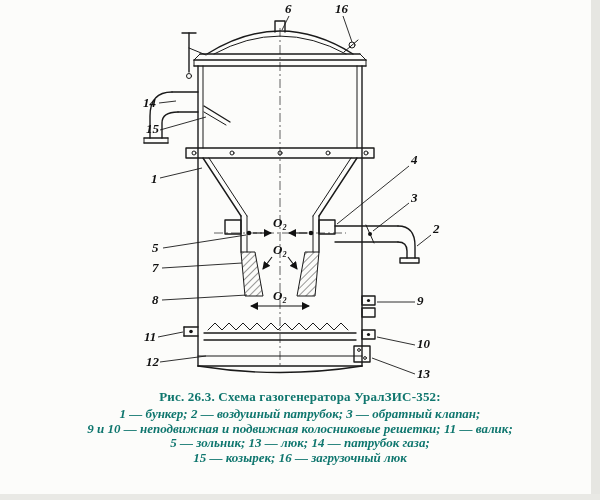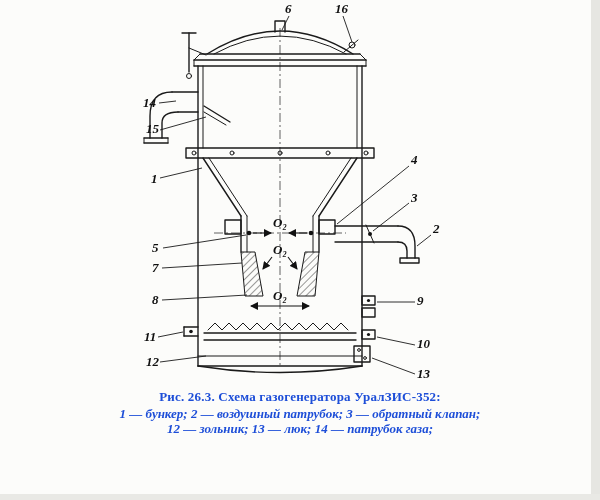--- a/index.html
+++ b/index.html
@@ -16,21 +16,21 @@
   svg{display:block;}
   .outline{fill:none;stroke:#1a1a1a;stroke-width:1.4;stroke-linecap:round;stroke-linejoin:round;}
   .thin{fill:none;stroke:#1a1a1a;stroke-width:1;stroke-linecap:round;}
   .leader{fill:none;stroke:#1a1a1a;stroke-width:0.9;}
   .axis{fill:none;stroke:#3a3a3a;stroke-width:0.8;stroke-dasharray:9 3 2 3;}
   .flowline{fill:none;stroke:#111;stroke-width:1.1;}
   .hatchfill{fill:url(#hatch);stroke:#1a1a1a;stroke-width:1;}
   .dot{fill:#111;stroke:none;}
   .co{font:bold italic 13px "Liberation Serif","DejaVu Serif",serif;fill:#101010;}
 
-  .caption{width:600px;text-align:center;color:#1d4ed8;}
+  .caption{width:600px;text-align:center;color:#0f766e;}
   .caption-title{
     font-size:13px;font-weight:bold;margin-top:1px;letter-spacing:0.2px;
   }
   .legend{
     font-size:13px;font-weight:bold;font-style:italic;line-height:14.5px;margin-top:2px;
   }
 </style>
 </head>
 <body>
 
@@ -206,19 +206,21 @@
       <text class="co" x="146" y="366">12</text>
       <text class="co" x="417" y="348">10</text>
       <text class="co" x="417" y="378">13</text>
     </g>
   </svg>
 
   <div class="caption">
     <div class="caption-title">Рис. 26.3. Схема газогенератора УралЗИС-352:</div>
     <div class="legend">
       <div>1 — бункер; 2 — воздушный патрубок; 3 — обратный клапан;</div>
-      <div>12 — зольник; 13 — люк; 14 — патрубок газа;</div>
+      <div>9 и 10 — неподвижная и подвижная колосниковые решетки; 11 — валик;</div>
+      <div>5 — зольник; 13 — люк; 14 — патрубок газа;</div>
+      <div>15 — козырек; 16 — загрузочный люк</div>
     </div>
   </div>
 
   <div class="edge-right"></div>
   <div class="edge-bottom"></div>
 </div>
 
 </body></html>

